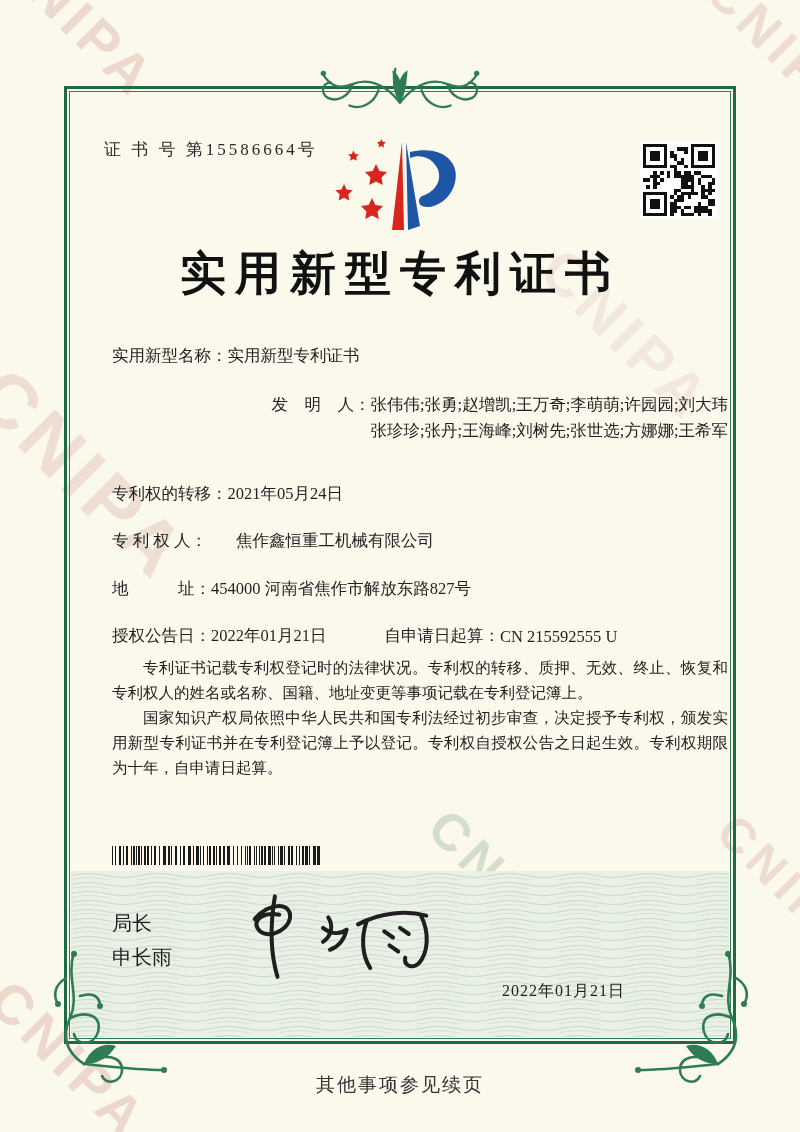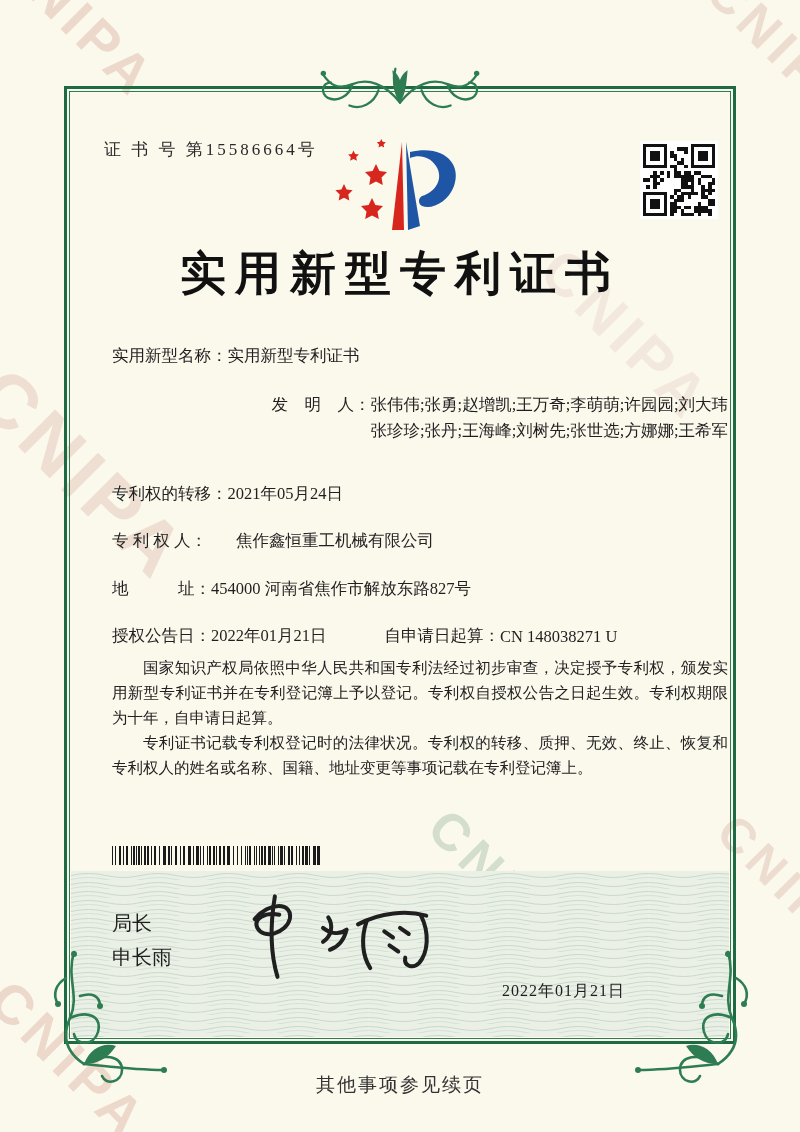--- a/index.html
+++ b/index.html
@@ -311,26 +311,26 @@
 
   <div class="abs field-row" style="top:578px;">
     <span class="field-label">地　　　址：</span>
     <span class="field-value">454000 河南省焦作市解放东路827号</span>
   </div>
 
   <div class="abs field-row row-double" style="top:625px;align-items:flex-end;">
     <span class="field-label">授权公告日：</span>
     <span class="field-value">2022年01月21日</span>
     <span class="field-label pair2" style="flex:0 0 auto;">自申请日起算：</span>
-    <span class="field-value">CN 148038271 U</span>
+    <span class="field-value">CN 215592555 U</span>
   </div>
 
   <div class="abs paras">
+    <p>专利证书记载专利权登记时的法律状况。专利权的转移、质押、无效、终止、恢复和专利权人的姓名或名称、国籍、地址变更等事项记载在专利登记簿上。</p>
     <p>国家知识产权局依照中华人民共和国专利法经过初步审查，决定授予专利权，颁发实用新型专利证书并在专利登记簿上予以登记。专利权自授权公告之日起生效。专利权期限为十年，自申请日起算。</p>
-    <p>专利证书记载专利权登记时的法律状况。专利权的转移、质押、无效、终止、恢复和专利权人的姓名或名称、国籍、地址变更等事项记载在专利登记簿上。</p>
   </div>
 
   <div class="abs barcode" id="barcode">
       <span style="width:1px;background:#1a1a1a"></span>
       <span style="width:2px;background:transparent"></span>
       <span style="width:1px;background:#1a1a1a"></span>
       <span style="width:3px;background:transparent"></span>
       <span style="width:2px;background:#1a1a1a"></span>
       <span style="width:2px;background:transparent"></span>
       <span style="width:1px;background:#1a1a1a"></span>

